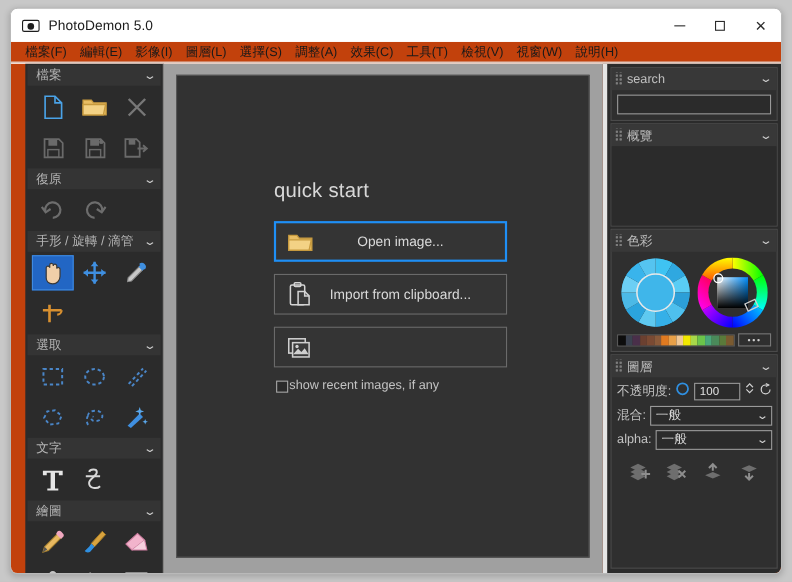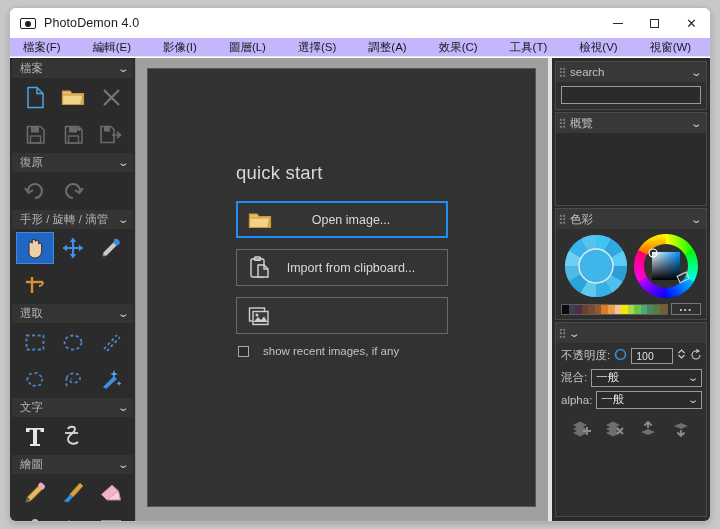--- a/index.html
+++ b/index.html
@@ -42,33 +42,34 @@
   .wc {
     width: 37px; height: 30px; display: flex; align-items: center; justify-content: center;
     color: #2a2a2a; font-size: 12px;
   }
   .wc .minus { width: 10px; height: 1px; background: #2a2a2a; }
   .wc .square { width: 9px; height: 9px; border: 1px solid #2a2a2a; }
   .wc .ex { font-size: 13px; line-height: 1; font-family: "Liberation Sans", sans-serif; }
 
   
   .menubar {
-    height: 19px; background: #c4b5fd; display: flex; align-items: center;
-    padding-left: 7px; border-bottom: 1px solid #e7e7e7; gap: 20px;
+    height: 19px; background: #c2410c; display: flex; align-items: center;
+    padding-left: 7px; border-bottom: 1px solid #e7e7e7;
   }
   .menu-item {
     font-size: 11.5px; color: #191919; padding: 1px 6px;
     white-space: nowrap;
   }
 
   
   .appbody {
     position: absolute; left: 0; top: 50px; right: 0; bottom: 0;
     background: #c2410c;
     display: flex;
+    padding-left: 13px;
   }
 
   
   .toolcol {
     width: 126px; flex: none; background: #2b2b2b;
     border-right: 1px solid #8d8d8d;
     padding: 0 2px;
     overflow: hidden;
   }
   .tgroup { border-bottom: 0; }
@@ -100,21 +101,21 @@
     position: absolute; left: 88px; top: 93px; width: 212px;
   }
   .qs-title { color: #d8d8d8; font-size: 18.5px; margin-bottom: 17px; letter-spacing: .2px; }
   .qs-btn {
     height: 37px; border: 1px solid #6a6a6a; background: #343434;
     display: flex; align-items: center; margin-bottom: 11px; position: relative;
   }
   .qs-btn.focus { border: 2px solid #1f8ff5; }
   .qs-ico { width: 44px; display: flex; align-items: center; justify-content: center; flex: none; }
   .qs-lbl { flex: 1; text-align: center; color: #d9d9d9; font-size: 12.5px; padding-right: 26px; }
-  .qs-check { display: flex; align-items: center; gap: 14px; margin-top: 5px; padding-left: 2px; }
+  .qs-check { display: flex; align-items: center; gap: 1px; margin-top: 5px; padding-left: 2px; }
   .qs-box { width: 11px; height: 11px; border: 1px solid #a8a8a8; background: #2b2b2b; flex: none; }
   .qs-check span { color: #c3c3c3; font-size: 11.5px; }
 
   
   .rightcol {
     width: 162px; flex: none; background: #2b2b2b;
     border-left: 4px solid #e5e5e5;
     padding: 3px 3px 2px 3px;
     display: flex; flex-direction: column;
   }
@@ -186,21 +187,21 @@
 </head>
 <body>
 
 <div id="app">
 
   <div class="titlebar">
     <div class="title-icon">
       <div class="cam"></div>
         <div class="lens"></div>
     </div>
-    <div class="title-text">PhotoDemon 4.0</div>
+    <div class="title-text">PhotoDemon 5.0</div>
     <div class="wincontrols">
       <div class="wc">
           <span class="minus"></span>
         </div>
       <div class="wc">
           <span class="square"></span>
         </div>
       <div class="wc close">
           <span class="ex">✕</span>
         </div>
@@ -681,20 +682,21 @@
                 <i style="background: rgb(122, 90, 48);"></i>
               </div>
             <div class="dots">•••</div>
           </div>
         </div>
       </div>
 
       <div class="panel" style="flex:1;">
         <div class="phead">
           <span class="grip"></span>
+          <span class="ptitle">圖層</span>
           <span class="chev">⌄</span>
         </div>
         <div class="layerbody">
 
           <div class="lrow">
             <span class="llabel">不透明度:</span>
             <span>
               <svg width="13" height="13" viewBox="0 0 13 13">
                   <circle cx="6.5" cy="6.5" r="5" fill="none" stroke="#2f8fe0" stroke-width="1.6"></circle>
                 </svg>

